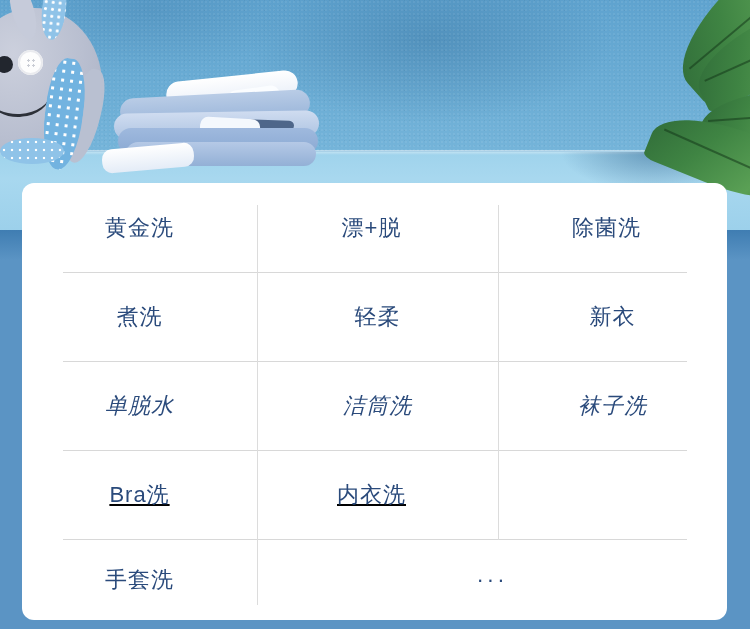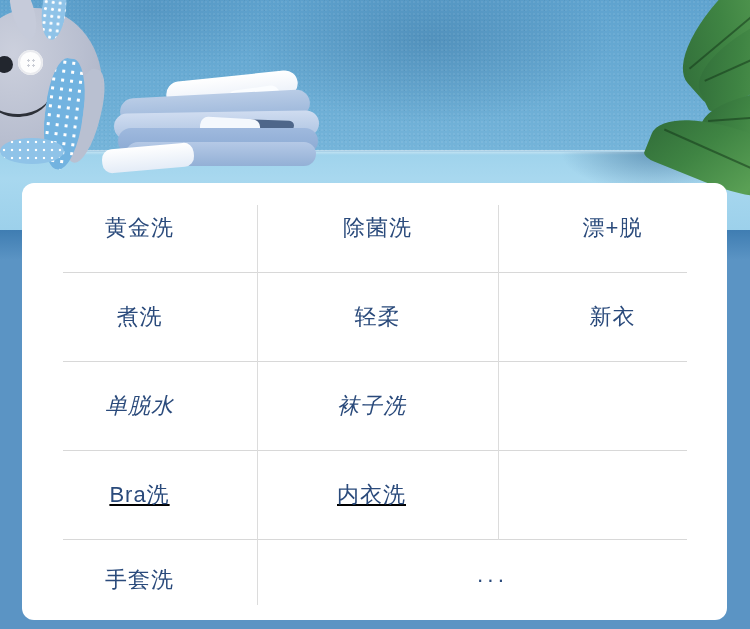--- a/index.html
+++ b/index.html
@@ -296,32 +296,33 @@
   </div>
 
   <div class="lower-band"></div>
   <div class="lower-band-dark"></div>
 
   <div class="card">
     <div class="table">
 
       <div class="row row-0">
         <div class="cell c1">黄金洗</div>
+        <div class="cell c3">漂+脱</div>
         <div class="cell c2">除菌洗</div>
-        <div class="cell c3">漂+脱</div>
       </div>
 
       <div class="row row-1">
         <div class="cell c1">煮洗</div>
         <div class="cell c2">轻柔</div>
         <div class="cell c3">新衣</div>
       </div>
 
       <div class="row row-2">
         <div class="cell c1">单脱水</div>
+        <div class="cell c2">洁筒洗</div>
         <div class="cell c3">袜子洗</div>
       </div>
 
       <div class="row row-3">
         <div class="cell c1">Bra洗</div>
         <div class="cell c3">内衣洗</div>
       </div>
 
       <div class="row row-4">
         <div class="cell c-empty">手套洗</div>

